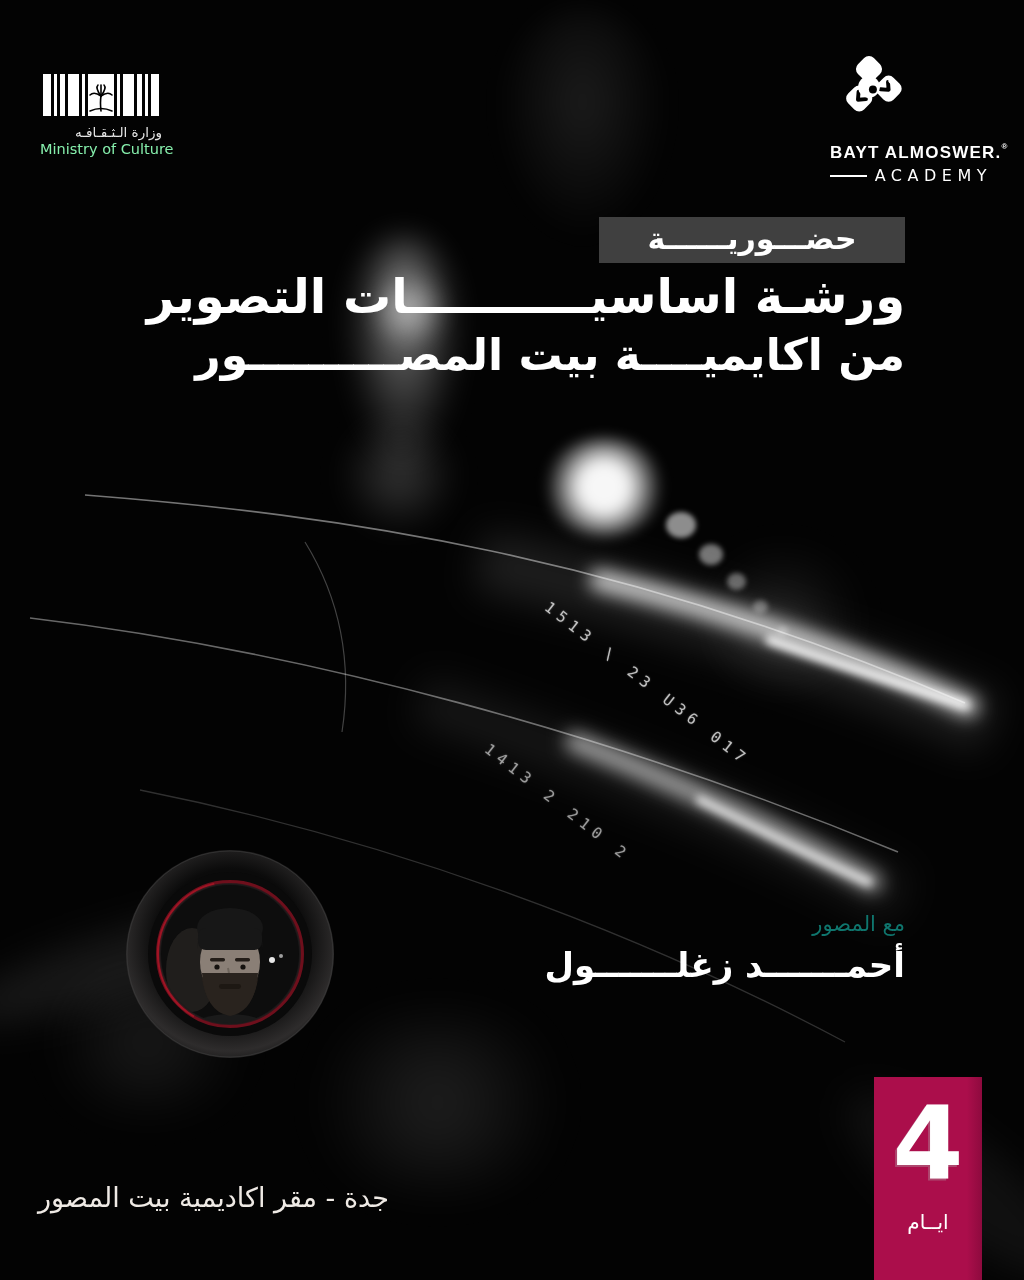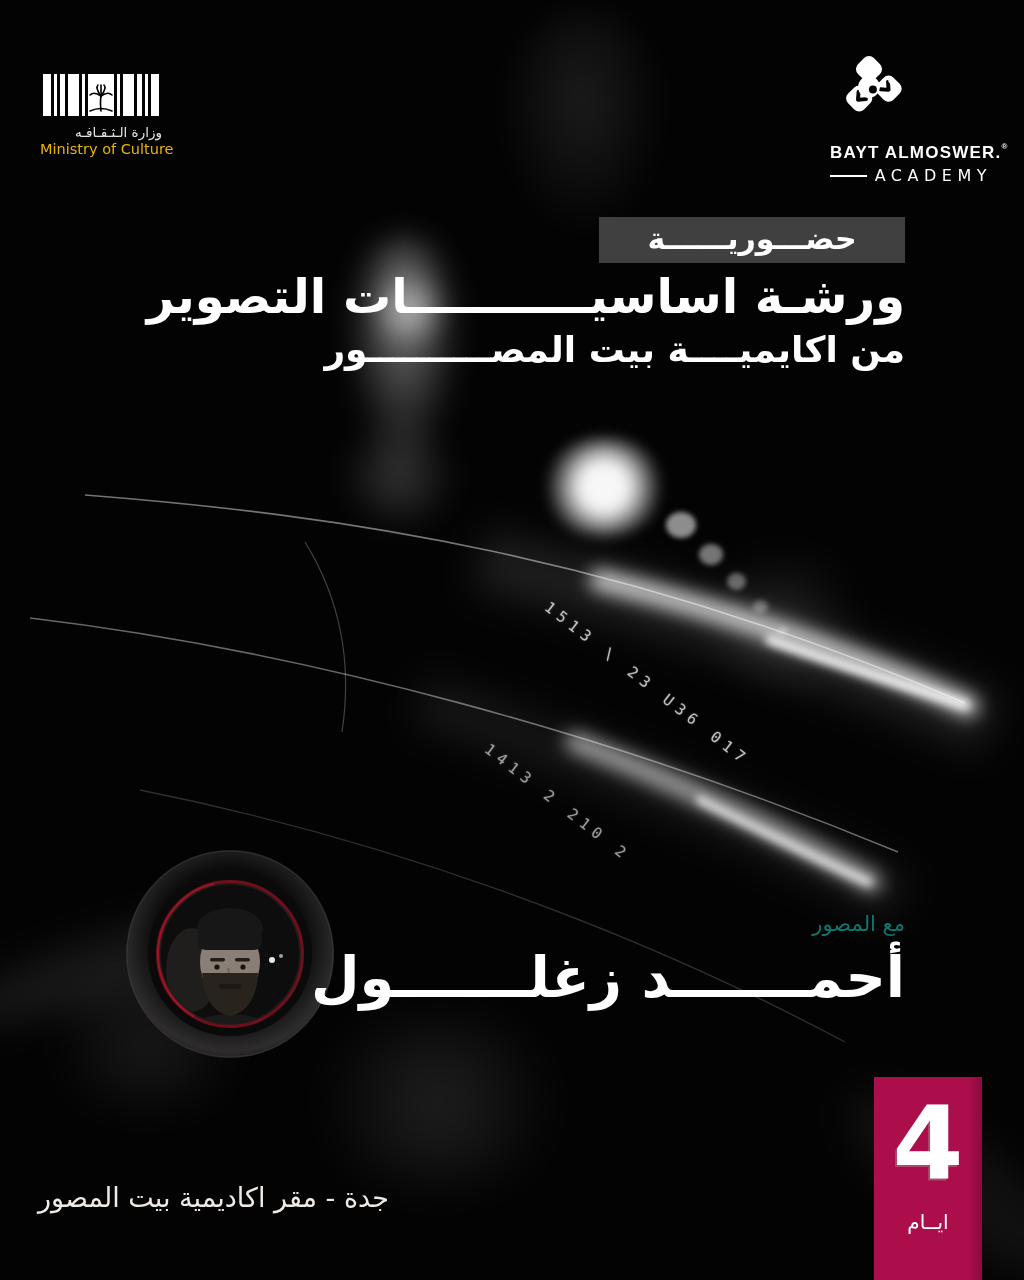--- a/index.html
+++ b/index.html
@@ -38,42 +38,42 @@
   .d5{left:777px;top:626px;width:11px;height:10px;opacity:.24;}
   .curves{position:absolute;inset:0;}
   .mark{position:absolute;font-family:"DejaVu Sans Mono",monospace;font-size:15px;
     letter-spacing:6px;color:rgba(235,235,235,.78);white-space:nowrap;
     text-shadow:0 0 2px rgba(255,255,255,.35);transform-origin:0 0;}
   .mark1{left:552px;top:598px;transform:rotate(38deg);}
   .mark2{left:492px;top:740px;transform:rotate(38deg);opacity:.8;}
   
   .ministry{position:absolute;left:40px;top:74px;width:122px;text-align:center;}
   .ministry .m-ar{font-size:13.5px;margin-top:4px;color:#e5e5e5;direction:rtl;text-align:right;}
-  .ministry .m-en{font-size:14.5px;color:#eab308;margin-top:1px;white-space:nowrap;}
+  .ministry .m-en{font-size:14.5px;color:#86efac;margin-top:1px;white-space:nowrap;}
   .academy{position:absolute;right:32px;top:52px;width:162px;}
   .academy .a-brand{font-family:"Liberation Sans","DejaVu Sans",sans-serif;font-weight:bold;
     font-size:17px;letter-spacing:1.2px;white-space:nowrap;margin-top:4px;}
   .academy .a-brand sup{font-size:8px;vertical-align:9px;letter-spacing:0;}
   .academy .a-sub{display:flex;align-items:center;justify-content:flex-end;gap:8px;margin-top:3px;
     font-size:16px;letter-spacing:5.5px;white-space:nowrap;}
   .academy .a-line{display:inline-block;width:42px;height:2px;background:#fff;}
   
   .badge{position:absolute;right:119px;top:217px;width:306px;height:46px;
     display:flex;align-items:center;justify-content:center;direction:rtl;
     font-size:30px;font-weight:bold;color:#fff;padding-bottom:4px;box-sizing:border-box;}
   .title{position:absolute;right:119px;width:790px;text-align:right;direction:rtl;
     font-weight:bold;color:#fff;white-space:nowrap;}
   .title1{top:268px;font-size:48px;}
-  .title2{top:329px;font-size:36px;}
+  .title2{top:329px;font-size:44px;}
   .subtitle{position:absolute;right:119px;top:396px;width:790px;text-align:center;
     font-size:27px;letter-spacing:4.5px;color:#f5f5f5;white-space:nowrap;}
   
   .portrait{position:absolute;left:124px;top:848px;width:212px;height:212px;}
   .with-label{position:absolute;right:119px;top:912px;font-size:21px;color:#0f766e;direction:rtl;}
-  .photographer-name{position:absolute;right:119px;top:945px;font-size:56px;font-weight:bold;
+  .photographer-name{position:absolute;right:119px;top:945px;font-size:34px;font-weight:bold;
     color:#fff;direction:rtl;white-space:nowrap;}
   
   .location{position:absolute;left:38px;top:1182px;font-size:27px;color:#efeae5;direction:rtl;}
   .daybox{position:absolute;left:874px;top:1077px;width:108px;height:203px;
     display:flex;flex-direction:column;align-items:center;justify-content:center;
     padding-bottom:26px;box-sizing:border-box;}
   .day-num{font-size:102px;font-weight:bold;line-height:.92;color:#fff;
     text-shadow:-2px 2px 0 rgba(180,180,180,.35);}
   .day-unit{font-size:20px;color:#fff;direction:rtl;margin-top:20px;}
 </style>

